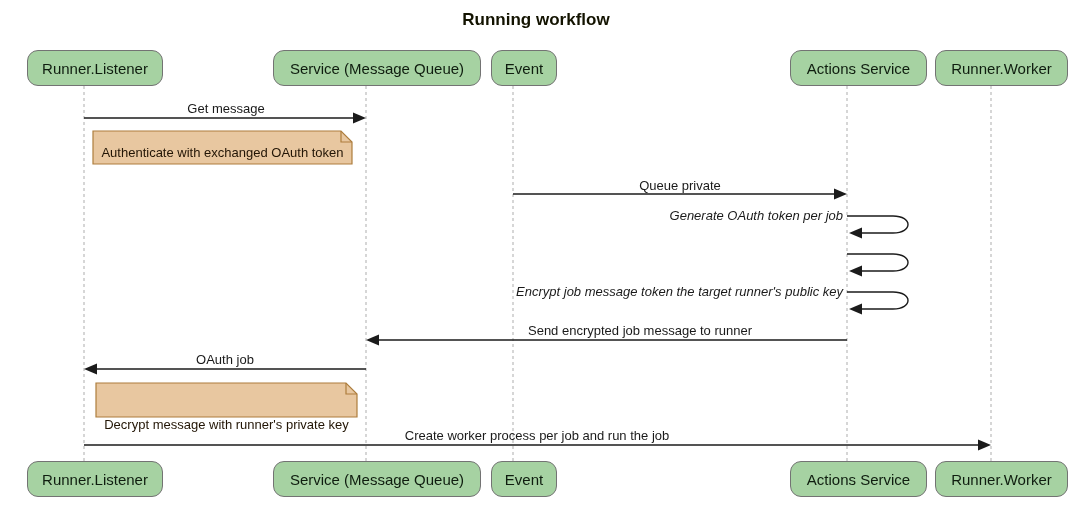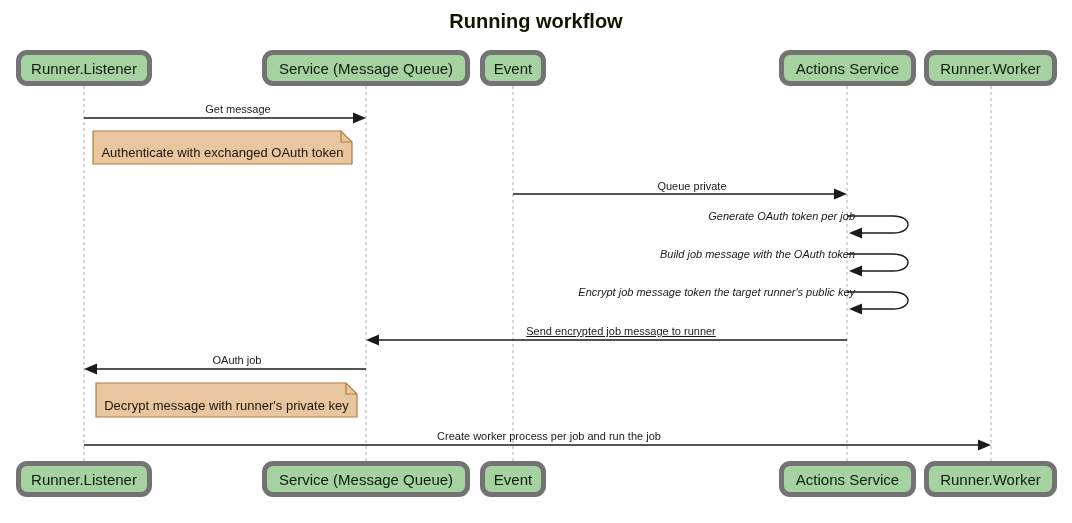--- a/index.html
+++ b/index.html
@@ -10,51 +10,51 @@
     height: 523px;
     background: #ffffff;
     overflow: hidden;
   }
   .title {
     position: absolute;
     top: 10px;
     left: 0;
     width: 1072px;
     text-align: center;
-    font-size: 20px;
+    font-size: 17px;
     font-weight: bold;
     color: #131300;
   }
   svg.layer {
     position: absolute;
     inset: 0;
     width: 1072px;
     height: 523px;
   }
   .actor {
     position: absolute;
     height: 36px;
     background: #a6d2a2;
-    border: 5px solid #737373;
+    border: 1px solid #737373;
     border-radius: 11px;
     display: flex;
     align-items: center;
     justify-content: center;
     font-size: 15px;
     color: #0f1d0f;
     white-space: nowrap;
+    margin-left: 11px;
   }
   .msg-label {
     position: absolute;
-    font-size: 11px;
+    font-size: 13px;
     color: #1a1a1a;
     white-space: nowrap;
     height: 16px;
     line-height: 16px;
-    margin-left: 12px;
   }
   .msg-center { transform: translateX(-50%); }
   .msg-right { transform: translateX(-100%); font-style: italic; }
   .note-text {
     position: absolute;
     font-size: 13px;
     color: #221505;
     display: flex;
     align-items: center;
     justify-content: center;
@@ -141,22 +141,21 @@
   <div class="actor" style="left:779px; top:461px; width:137px;">
       <span>Actions Service</span>
     </div>
   <div class="actor" style="left:924px; top:461px; width:133px;">
       <span>Runner.Worker</span>
     </div>
 
   <div class="msg-label msg-center" style="left:226px; top:101px;">Get message</div>
   <div class="msg-label msg-center" style="left:680px; top:178px;">Queue private</div>
   <div class="msg-label msg-right" style="left:843px; top:208px;">Generate OAuth token per job</div>
-  <div class="msg-label msg-right" style="left:843px; top:246px;">Build job message with the OAuth token</div>
   <div class="msg-label msg-right" style="left:843px; top:284px;">Encrypt job message token the target runner's public key</div>
-  <div class="msg-label msg-center" style="left:609px; top:323px;text-decoration:underline;">Send encrypted job message to runner</div>
+  <div class="msg-label msg-center" style="left:640px; top:323px;">Send encrypted job message to runner</div>
   <div class="msg-label msg-center" style="left:225px; top:352px;">OAuth job</div>
   <div class="msg-label msg-center" style="left:537px; top:428px;">Create worker process per job and run the job</div>
 
   <div class="note-text" style="left:93px; top:131px; width:259px; height:43px;border-radius:9px;">Authenticate with exchanged OAuth token</div>
-  <div class="note-text" style="left:96px; top:383px; width:261px; height:44px;">Decrypt message with runner's private key</div>
+  <div class="note-text" style="left:96px; top:402px; width:261px; height:44px;">Decrypt message with runner's private key</div>
 
 </div>
 
 </body></html>

